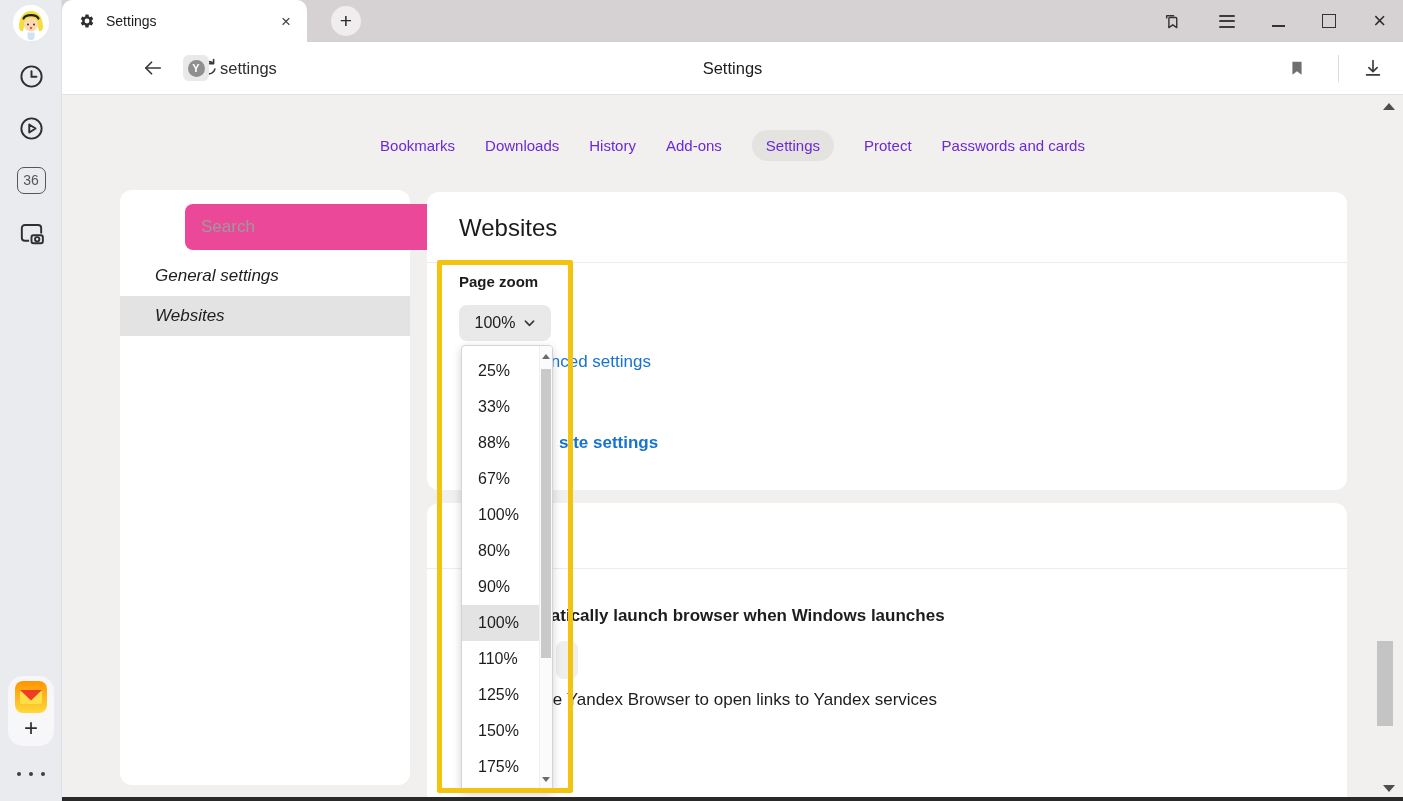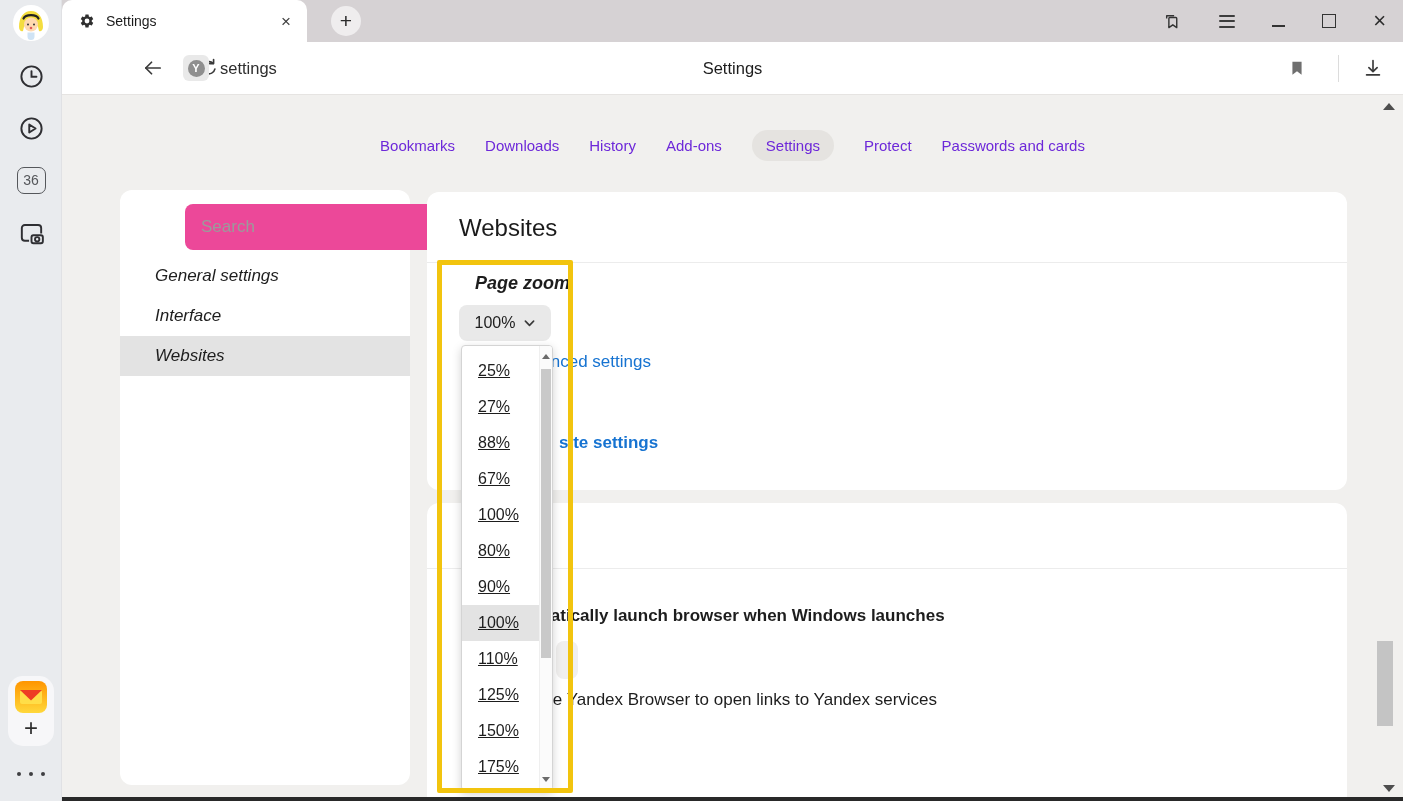--- a/index.html
+++ b/index.html
@@ -56,31 +56,31 @@
     padding:0 16px;font-size:17px;color:#333;box-sizing:border-box;font-family:"Liberation Sans",sans-serif;outline:none;margin-left:47px;}
   .search::placeholder{color:#9b9b9b;}
   .side-items{position:absolute;left:0;top:66px;width:100%;font-style:italic;}
   .side-item{height:40px;display:flex;align-items:center;padding-left:35px;font-size:17px;cursor:pointer;}
   .side-item.active{background:#e3e3e3;}
 
   .card1{left:427px;top:192px;width:920px;height:298px;background:#fff;border-radius:12px;}
   .card2{left:427px;top:503px;width:920px;height:294px;background:#fff;border-radius:12px 12px 0 0;}
   .card-h{position:absolute;left:32px;top:22px;font-size:24px;color:#1b1b1b;}
   .card-divider{position:absolute;left:0;right:0;height:1px;background:#ececec;}
-  .pz-label{position:absolute;left:48px;top:81px;font-size:18px;font-weight:700;font-style:italic;}
+  .pz-label{position:absolute;left:32px;top:81px;font-size:15px;font-weight:700;}
   .zoom-btn{position:absolute;left:32px;top:113px;width:92px;height:36px;background:#e9e9e9;border-radius:8px;
     display:flex;align-items:center;justify-content:center;gap:9px;font-size:16px;cursor:pointer;}
   .blue-link{position:absolute;color:#1673d1;font-size:17px;white-space:nowrap;cursor:pointer;z-index:1;}
   .setting-text{position:absolute;font-size:17px;white-space:nowrap;z-index:1;}
   .hidden-ctrl{position:absolute;left:129px;top:138px;width:22px;height:38px;background:#f0efee;border-radius:8px;z-index:1;cursor:pointer;}
 
   
   .dropdown{left:461px;top:345px;width:92px;height:446px;background:#fff;border:1px solid #d4d4d4;border-radius:4px;
     box-shadow:0 3px 10px rgba(0,0,0,.18);z-index:40;box-sizing:border-box;}
-  .opts{position:absolute;left:0;top:7px;right:13px;text-decoration:underline;}
+  .opts{position:absolute;left:0;top:7px;right:13px;}
   .opt{height:36px;display:flex;align-items:center;padding-left:16px;font-size:16px;cursor:pointer;}
   .opt.selected{background:#e3e3e3;}
   .dd-scroll{position:absolute;top:0;bottom:0;right:0;width:13px;background:#fbfbfb;border-left:1px solid #efefef;
     border-radius:0 3px 3px 0;box-sizing:border-box;}
   .tri-up{width:0;height:0;border-left:4.5px solid transparent;border-right:4.5px solid transparent;border-bottom:5.5px solid #6b6b6b;}
   .tri-down{width:0;height:0;border-left:4.5px solid transparent;border-right:4.5px solid transparent;border-top:5.5px solid #6b6b6b;}
   .dd-up{position:absolute;top:8px;left:2px;cursor:pointer;}
   .dd-down{position:absolute;bottom:8px;left:2px;cursor:pointer;}
   .dd-thumb{position:absolute;left:1px;width:10px;top:23px;height:289px;background:#c9c9c9;cursor:pointer;}
 
@@ -219,23 +219,20 @@
     <span class="item">Protect</span>
     <span class="item">Passwords and cards</span>
   </div>
 
   <div class="abs side-panel">
     <input class="search" type="text" placeholder="Search" style="">
     <div class="side-items">
       <div class="side-item">
           <span>General settings</span>
         </div>
-      <div class="side-item">
-          <span>Interface</span>
-        </div>
       <div class="side-item active">
           <span>Websites</span>
         </div>
     </div>
   </div>
 
   <div class="abs card1">
     <div class="card-h">Websites</div>
     <div class="card-divider" style="top:70px;"></div>
     <div class="pz-label">Page zoom</div>
@@ -252,21 +249,21 @@
   <div class="abs card2">
     <div class="card-divider" style="top:65px;"></div>
     <div class="hidden-ctrl"></div>
     <span class="setting-text" style="left:70px;top:103px;font-weight:700;">Automatically launch browser when Windows launches</span>
     <span class="setting-text" style="left:105px;top:187px;">Use Yandex Browser to open links to Yandex services</span>
   </div>
 
   <div class="abs dropdown">
     <div class="opts">
       <div class="opt">25%</div>
-      <div class="opt">27%</div>
+      <div class="opt">33%</div>
       <div class="opt">88%</div>
       <div class="opt">67%</div>
       <div class="opt">100%</div>
       <div class="opt">80%</div>
       <div class="opt">90%</div>
       <div class="opt selected">100%</div>
       <div class="opt">110%</div>
       <div class="opt">125%</div>
       <div class="opt">150%</div>
       <div class="opt">175%</div>

